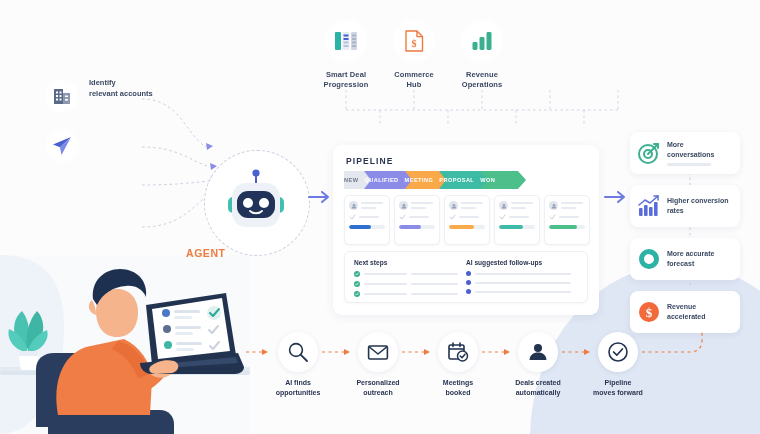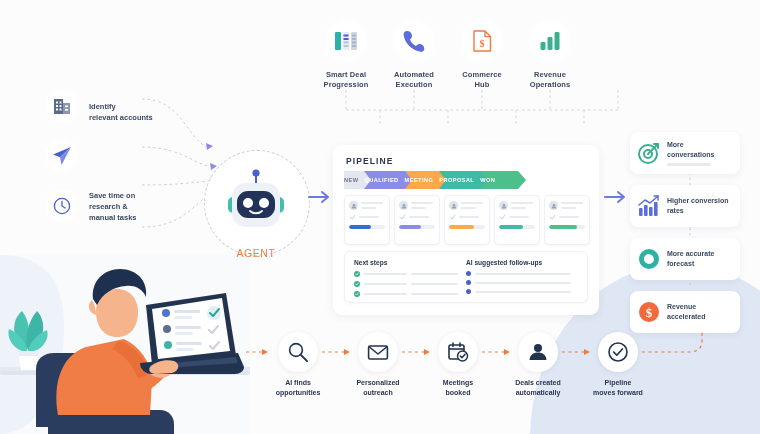--- a/index.html
+++ b/index.html
@@ -33,21 +33,21 @@
   .cap-label{
     margin-top:6px;text-align:center;font-size:7.5px;line-height:1.35;
     font-weight:700;color:#3a4861;letter-spacing:.1px;
   }
 
   
   .bus{position:absolute;left:300px;top:62px;width:380px;height:90px;}
 
   
   .inputs{position:absolute;left:44px;top:78px;width:160px;}
-  .in-row{display:flex;align-items:flex-end;height:46px;margin-bottom:4px;}
+  .in-row{display:flex;align-items:flex-start;height:46px;margin-bottom:4px;}
   .in-ico{
     width:36px;height:36px;border-radius:50%;
     background:radial-gradient(circle at 50% 50%, #ffffff 55%, rgba(255,255,255,0) 74%);
     display:flex;align-items:center;justify-content:center;flex:0 0 36px;
   }
   .in-label{
     margin-left:9px;font-size:7.5px;line-height:1.45;font-weight:700;color:#3a4861;
   }
 
   
@@ -57,22 +57,22 @@
   .agent{position:absolute;left:204px;top:150px;width:104px;height:104px;}
   .agent-ring{
     position:absolute;left:0;top:0;width:104px;height:104px;border-radius:50%;
     border:1px dashed #c9cfdd;background:#ffffff;
   }
   .agent-title{
     position:absolute;left:186px;top:232px;width:140px;text-align:center;
     font-size:10.5px;font-weight:800;letter-spacing:.55px;color:#2a3550;
   }
   .agent-sub{
-    position:absolute;left:186px;top:247px;width:140px;text-align:center;
-    font-size:10.5px;font-weight:400;letter-spacing:.55px;color:#f07b3f;
+    position:absolute;left:186px;top:247px;width:140px;text-align:left;
+    font-size:10.5px;font-weight:700;letter-spacing:.55px;color:#f07b3f;
   }
 
   .arrow-a{position:absolute;left:308px;top:190px;}
   .arrow-b{position:absolute;left:604px;top:190px;}
 
   
   .pipeline{
     position:absolute;left:333px;top:145px;width:266px;height:170px;
     background:#ffffff;border-radius:9px;
     box-shadow:0 2px 10px rgba(39,53,85,.07);
@@ -220,28 +220,20 @@
           <rect x="19" y="6.5" width="4" height="2" fill="#aab4c8"></rect>
           <rect x="19" y="10" width="4" height="2" fill="#aab4c8"></rect>
           <rect x="19" y="13.5" width="4" height="2" fill="#aab4c8"></rect>
           <rect x="19" y="17" width="4" height="2" fill="#aab4c8"></rect>
         </svg>
       </div>
       <div class="cap-label">Smart Deal<br>Progression</div>
     </div>
 
 
-    <div class="cap">
-      <div class="cap-ico">
-        <svg width="26" height="26" viewBox="0 0 26 26">
-          <path d="M6 3 C9 3 10.5 5 11 7.5 C11.4 9.5 10 10.5 9 11.3 C10 14.5 12 16.8 15 18 C15.8 17 17 15.6 19 16 C21.4 16.5 23.3 18 23.3 21 C23.3 23 21.5 24 19.6 23.8 C11 22.8 3.6 15 2.6 6.8 C2.4 4.8 3.8 3 6 3 Z" fill="#5b6ddb"></path>
-        </svg>
-      </div>
-      <div class="cap-label">Automated<br>Execution</div>
-    </div>
 
     <div class="cap">
       <div class="cap-ico">
         <svg width="26" height="26" viewBox="0 0 26 26">
           <path d="M5 3 H16 L21.5 8.6 V23 H5 Z" fill="#ffffff" stroke="#f07b3f" stroke-width="1.4" stroke-linejoin="round"></path>
           <path d="M16 3 V8.6 H21.5" fill="none" stroke="#f07b3f" stroke-width="1.4" stroke-linejoin="round"></path>
           <text x="13" y="19" font-family="Liberation Serif, serif" font-size="10" font-weight="bold" fill="#f07b3f" text-anchor="middle">$</text>
         </svg>
       </div>
       <div class="cap-label">Commerce<br>Hub</div>
@@ -301,29 +293,20 @@
 
     <div class="in-row">
       <div class="in-ico">
         <svg width="22" height="22" viewBox="0 0 22 22">
           <path d="M20 2 L2 9.5 L9 12.2 Z" fill="#4a5fd0"></path>
           <path d="M20 2 L9 12.2 L10.5 20 Z" fill="#7b8ae8"></path>
         </svg>
       </div>
     </div>
 
-    <div class="in-row">
-      <div class="in-ico">
-        <svg width="20" height="20" viewBox="0 0 20 20">
-          <circle cx="10" cy="10" r="7.6" fill="none" stroke="#4a5fd0" stroke-width="1.3"></circle>
-          <path d="M10 5.4 V10 L13.2 12" fill="none" stroke="#4a5fd0" stroke-width="1.3" stroke-linecap="round" stroke-linejoin="round"></path>
-        </svg>
-      </div>
-      <div class="in-label">Save time on<br>research &amp;<br>manual tasks</div>
-    </div>
   </div>
 
   <div class="in-curves">
     <svg width="100" height="170" viewBox="0 0 100 170">
       <g stroke="#c9cfdd" stroke-width="1" fill="none" stroke-dasharray="2.5 3">
         <path d="M2 14 C40 14 46 50 66 62"></path>
         <path d="M2 62 C38 62 50 76 70 82"></path>
         <path d="M2 100 C34 100 48 98 70 96"></path>
         <path d="M2 142 C40 142 52 122 68 110"></path>
       </g>

